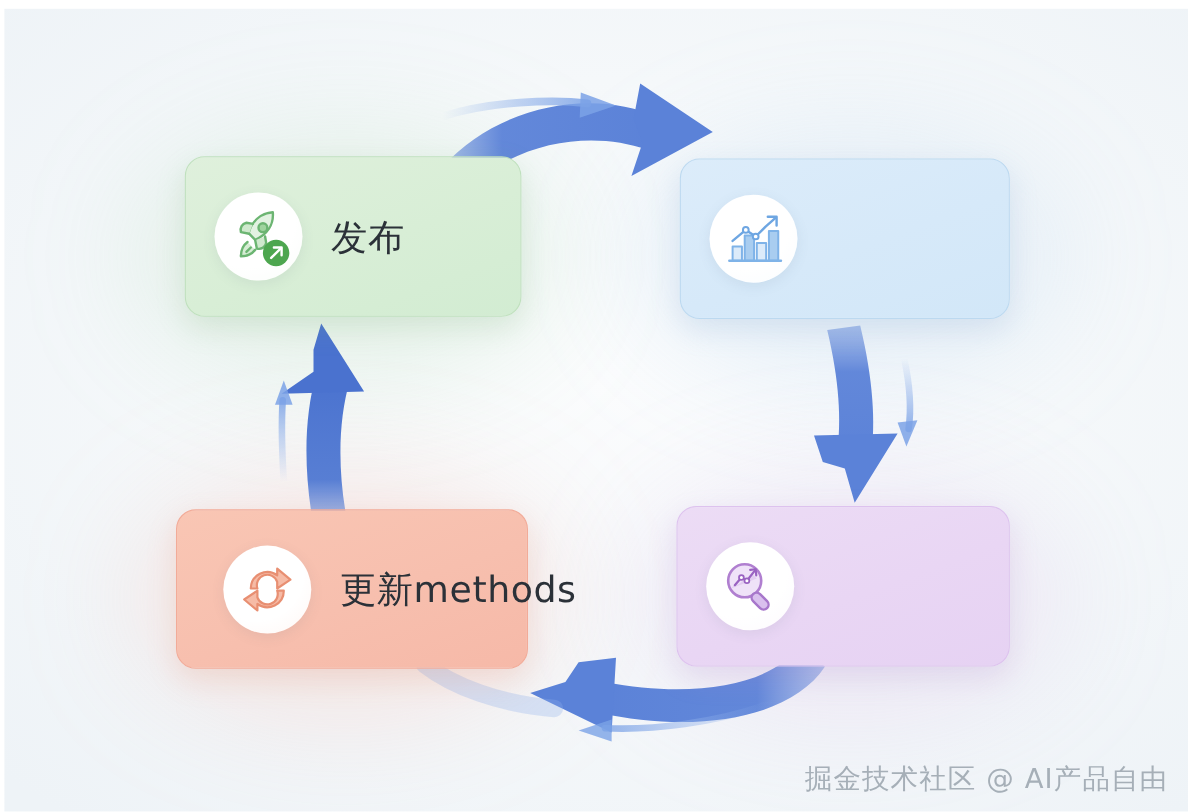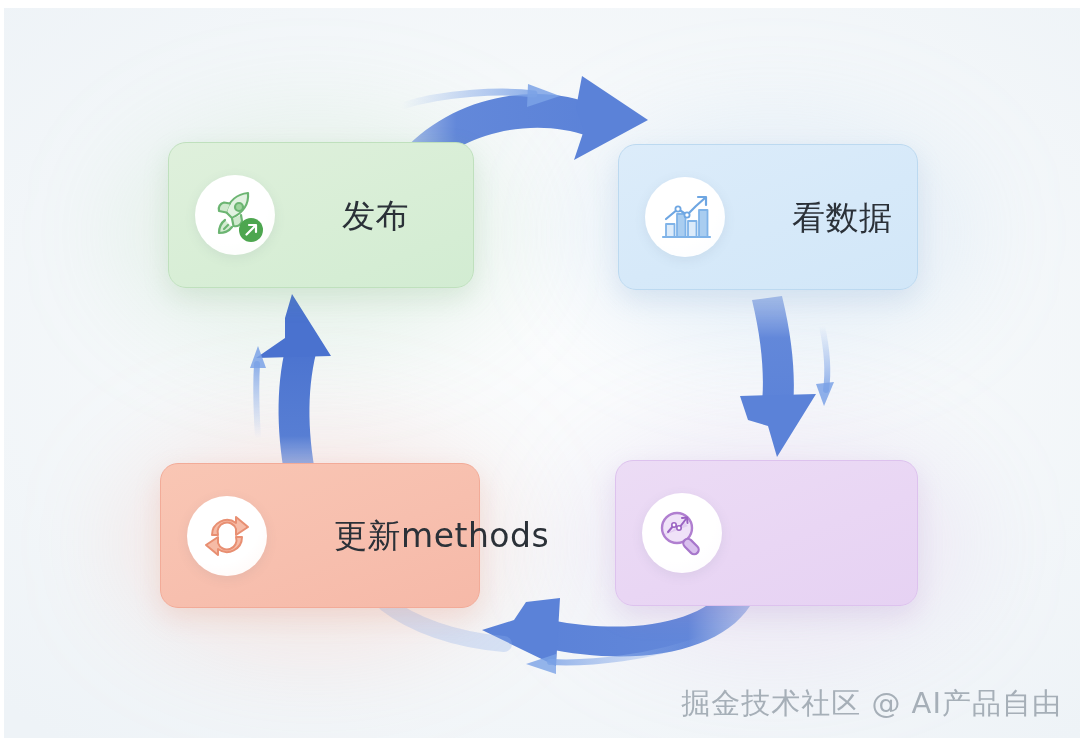--- a/index.html
+++ b/index.html
@@ -45,21 +45,20 @@
     pointer-events: none;
   }
 
   
   .card {
     position: absolute;
     display: flex;
     align-items: center;
     border-radius: 18px;
     box-sizing: border-box;
-    gap: 41px;
   }
   .card-green {
     left: 164px; top: 134px; width: 306px; height: 146px;
     background: linear-gradient(160deg, #dff0dc 0%, #d8eed6 55%, #d2ecd2 100%);
     border: 1px solid #bfe0bd;
     box-shadow: 0 10px 26px rgba(120, 175, 120, .20);
   }
   .card-blue {
     left: 614px; top: 136px; width: 300px; height: 146px;
     background: linear-gradient(160deg, #dcecfa 0%, #d6e9f9 55%, #d2e7f8 100%);
@@ -70,20 +69,21 @@
     left: 611px; top: 452px; width: 303px; height: 146px;
     background: linear-gradient(160deg, #ecdcf5 0%, #e9d6f4 55%, #e6d2f3 100%);
     border: 1px solid #ddc2ee;
     box-shadow: 0 10px 26px rgba(170, 130, 200, .20);
   }
   .card-coral {
     left: 156px; top: 455px; width: 320px; height: 145px;
     background: linear-gradient(160deg, #f9c6b4 0%, #f7bfae 55%, #f6b9a8 100%);
     border: 1px solid #f2ab98;
     box-shadow: 0 10px 26px rgba(225, 140, 115, .22);
+    padding-left: 16px;
   }
 
   .icon-bubble {
     position: relative;
     width: 80px; height: 80px;
     margin-left: 26px;
     flex: 0 0 80px;
     border-radius: 50%;
     background: radial-gradient(circle at 38% 32%, #ffffff 0%, #ffffff 58%, rgba(255,255,255,.86) 100%);
     box-shadow: 0 3px 12px rgba(90,110,130,.10);
@@ -101,21 +101,21 @@
     letter-spacing: .5px;
     white-space: nowrap;
     font-family: "DejaVu Sans", "Liberation Sans", sans-serif;
   }
 
   
   #watermark {
     position: absolute;
     right: 18px;
     bottom: 14px;
-    font-size: 29px;
+    font-size: 25px;
     letter-spacing: 1px;
     color: #9aa4ad;
     opacity: .85;
     white-space: nowrap;
     font-family: "DejaVu Sans", "Liberation Sans", sans-serif;
   }
 </style>
 </head>
 <body>
 
@@ -251,21 +251,20 @@
           </g>
           <path d="M7 49 L54 49" stroke="#7fb3e8" stroke-width="2.2" stroke-linecap="round"></path>
           <g fill="none" stroke="#6ea6e2" stroke-width="2.2" stroke-linecap="round" stroke-linejoin="round">
             <path d="M10 31 L22 21 L31 27 L40 18 L49 10"></path>
             <path d="M42 9 L50 9 L50 17"></path>
           </g>
           <circle cx="22" cy="21" r="2.6" fill="#ffffff" stroke="#6ea6e2" stroke-width="1.8"></circle>
           <circle cx="31" cy="27" r="2.6" fill="#ffffff" stroke="#6ea6e2" stroke-width="1.8"></circle>
         </svg>
       </div>
-      <div class="card-label">看数据</div>
     </div>
 
     <div class="card card-purple">
       <div class="icon-bubble">
         <svg width="58" height="58" viewBox="0 0 58 58">
           <circle cx="24" cy="24" r="15" fill="#efe2f8" stroke="#b07fd0" stroke-width="2.4"></circle>
           <path d="M11.5 31 C15 26 18 29 21 25 C24 21 27 24 31 18 L35 22" fill="#ddc6ef" opacity=".75"></path>
           <g fill="none" stroke="#9a63c2" stroke-width="2" stroke-linecap="round" stroke-linejoin="round">
             <path d="M15 28 L21 21 L26 24 L33 15"></path>
             <path d="M29 14 L34 13.5 L34.5 19"></path>

